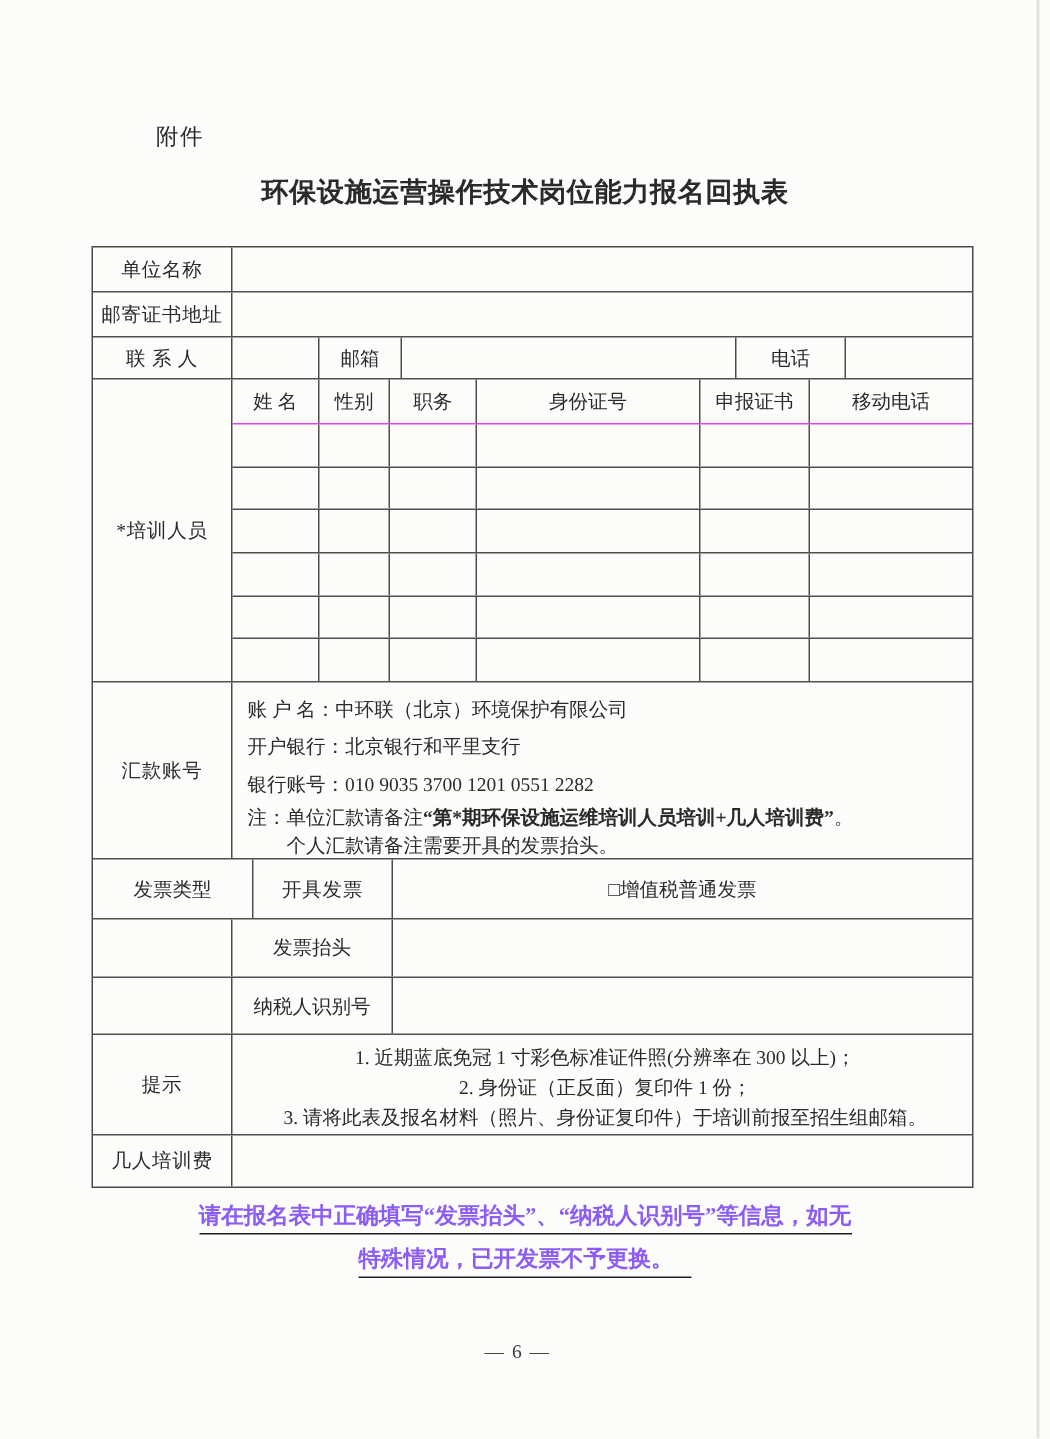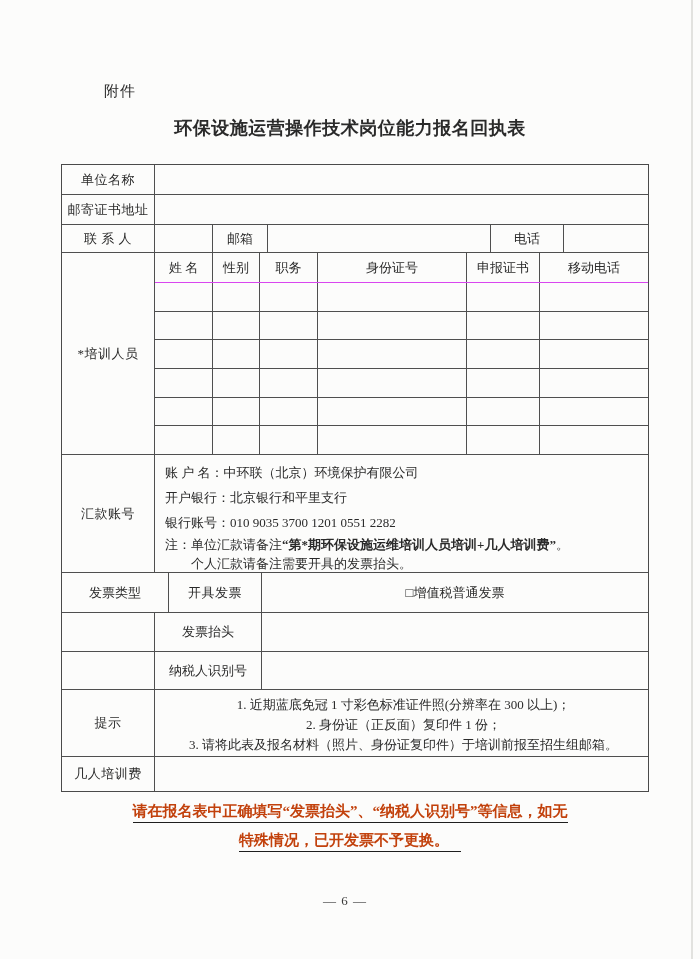--- a/index.html
+++ b/index.html
@@ -82,21 +82,21 @@
   
   .tips-block{flex:1;border-right:none;display:block;padding:5px 4px 0 8px;
               text-align:center;white-space:normal;}
   .tip-line{line-height:20px;white-space:nowrap;}
   
   .reg-value{flex:1;border-right:none;justify-content:flex-start;
              padding-left:10px;gap:32px;}
   
   .footer-note{
     position:absolute;left:0;top:797px;width:700px;text-align:center;
-    font-size:15px;font-weight:bold;line-height:29px;color:#c2410c;
+    font-size:15px;font-weight:bold;line-height:29px;color:#8b5cf6;
   }
   .footer-note .uline{border-bottom:1.5px solid #1e1e1e;display:inline-block;line-height:21px;}
   .footer-note .uline2{padding-right:12px;}
   .page-number{
     position:absolute;left:0;top:893px;width:690px;text-align:center;
     font-size:13px;color:#3a3a3a;letter-spacing:1px;
   }
 </style>
 </head>
 <body>

